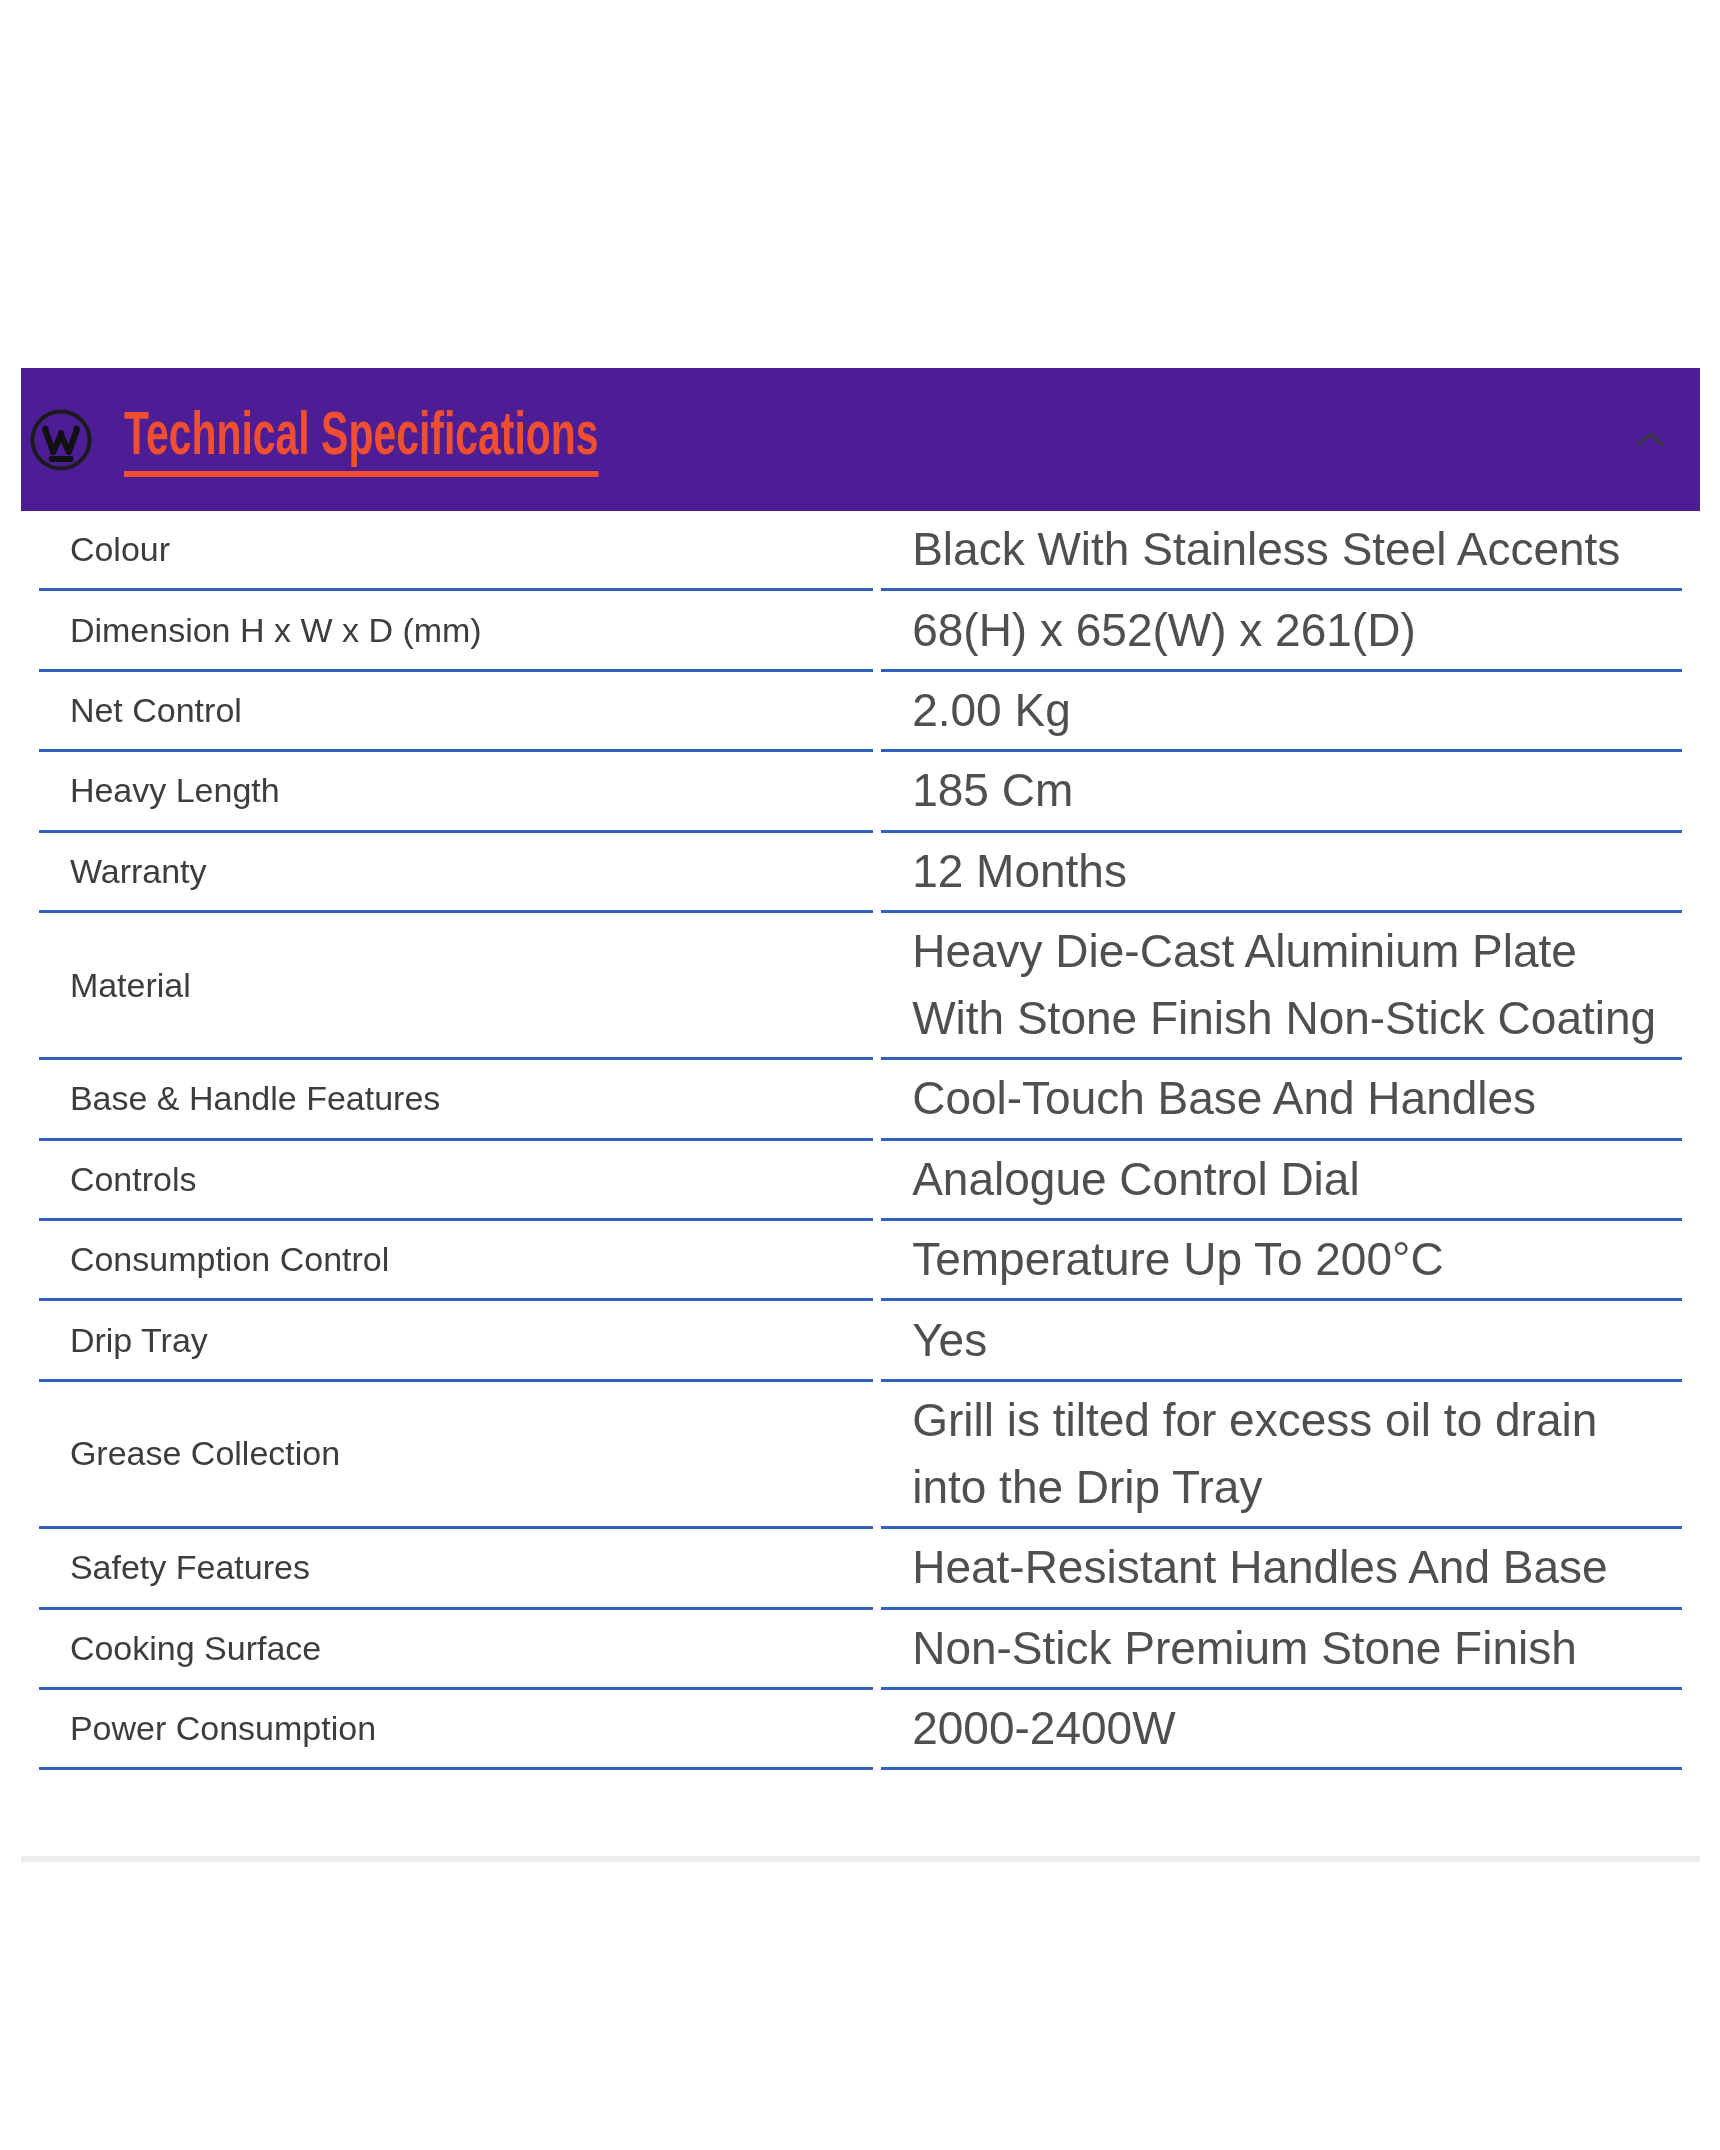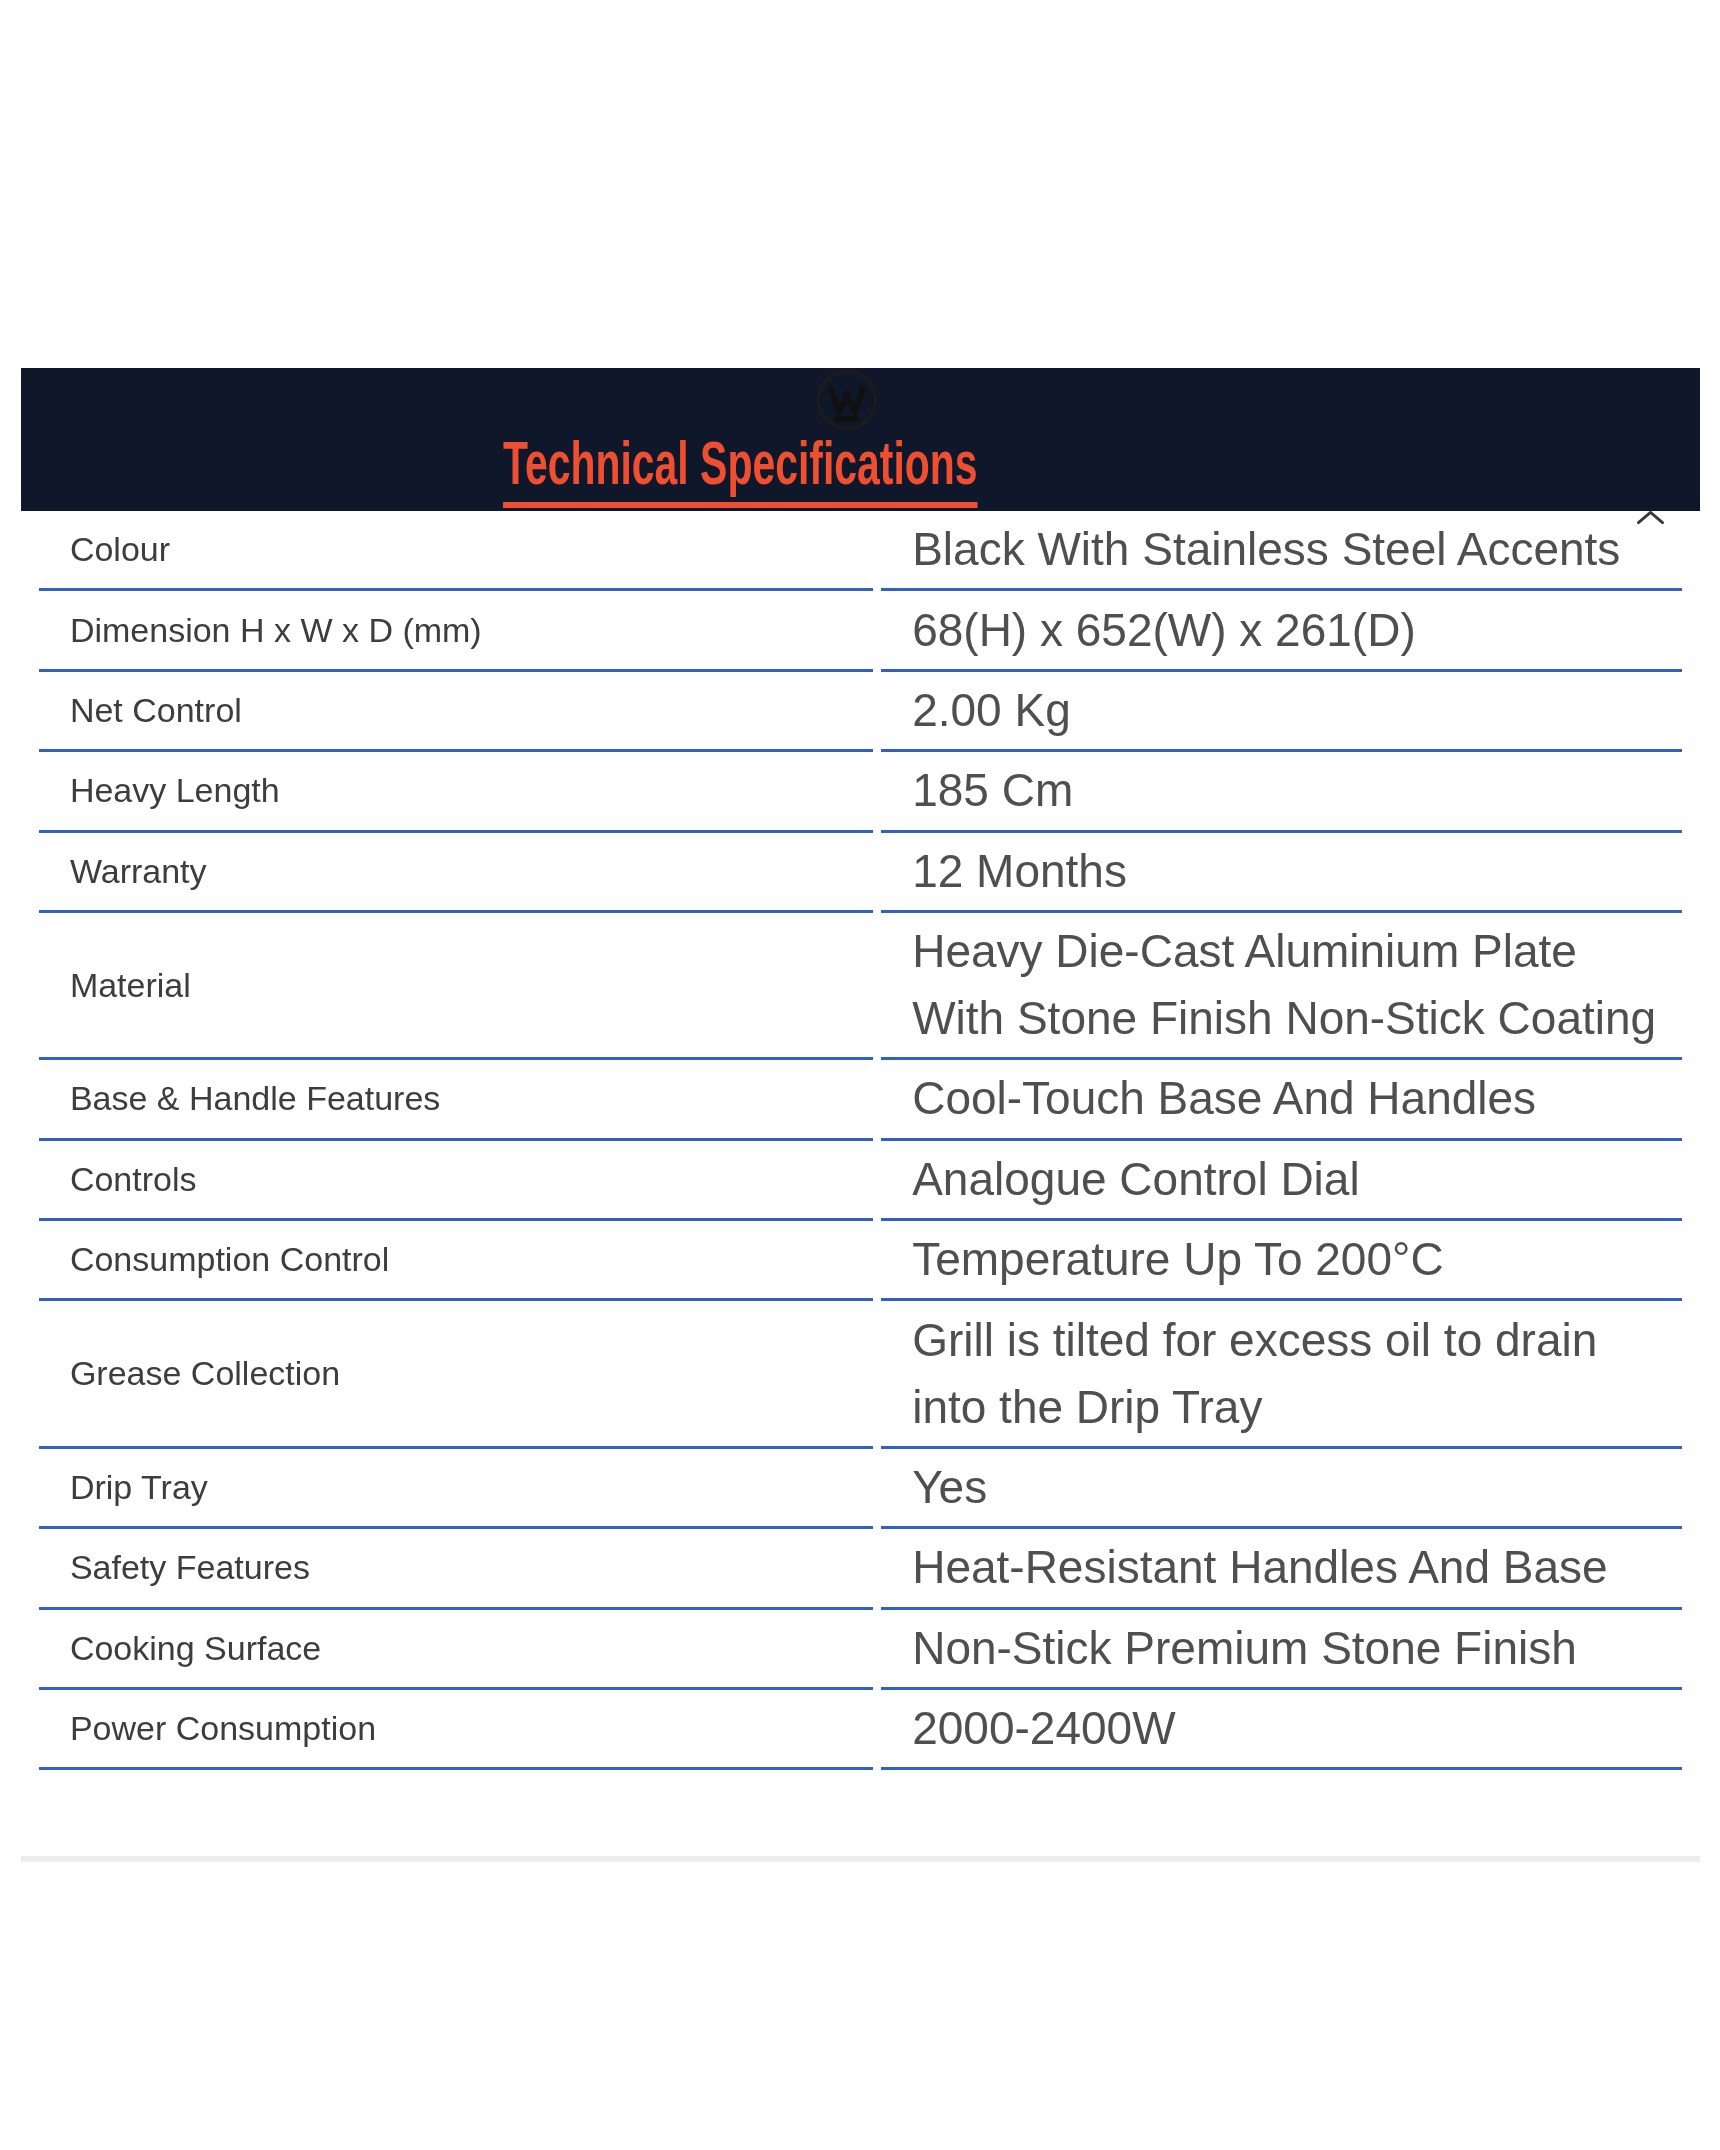--- a/index.html
+++ b/index.html
@@ -4,22 +4,22 @@
 <style>
   html,body{margin:0;padding:0;}
   body{
     width:1721px;height:2151px;background:#ffffff;
     font-family:"Liberation Sans",sans-serif;position:relative;overflow:hidden;
   }
   .section{position:absolute;top:368px;left:20.6px;width:1679px;}
 
   
   .sec-header{
-    height:143px;background:#0f172a;display:flex;align-items:center;
-    box-sizing:border-box;padding:0 34px 0 8.6px;cursor:pointer;flex-direction:column;
+    height:143px;background:#4c1d95;display:flex;align-items:center;
+    box-sizing:border-box;padding:0 34px 0 8.6px;cursor:pointer;
   }
   .logo-wrap{flex:0 0 auto;width:64px;height:64px;}
   .title-wrap{margin-left:31px;flex:0 0 auto;}
   .sec-title{
     display:inline-block;font-size:62px;font-weight:bold;color:#f04e31;
     line-height:1.0;white-space:nowrap;letter-spacing:0;
     border-bottom:6.9px solid #f04e31;padding-bottom:7.7px;
     transform:scaleX(0.66);transform-origin:0 50%;
   }
   .chev-wrap{margin-left:auto;flex:0 0 auto;display:flex;align-items:center;cursor:pointer;}
@@ -105,27 +105,27 @@
     <td class="spec-label">Controls</td>
     <td class="spec-value">Analogue Control Dial</td>
   </tr>
 
   <tr>
     <td class="spec-label">Consumption Control</td>
     <td class="spec-value">Temperature Up To 200°C</td>
   </tr>
 
   <tr>
-    <td class="spec-label">Grease Collection</td>
-    <td class="spec-value">Grill is tilted for excess oil to drain into the Drip Tray</td>
+    <td class="spec-label">Drip Tray</td>
+    <td class="spec-value">Yes</td>
   </tr>
 
   <tr>
-    <td class="spec-label">Drip Tray</td>
-    <td class="spec-value">Yes</td>
+    <td class="spec-label">Grease Collection</td>
+    <td class="spec-value">Grill is tilted for excess oil to drain into the Drip Tray</td>
   </tr>
 
   <tr>
     <td class="spec-label">Safety Features</td>
     <td class="spec-value">Heat-Resistant Handles And Base</td>
   </tr>
 
   <tr>
     <td class="spec-label">Cooking Surface</td>
     <td class="spec-value">Non-Stick Premium Stone Finish</td>

